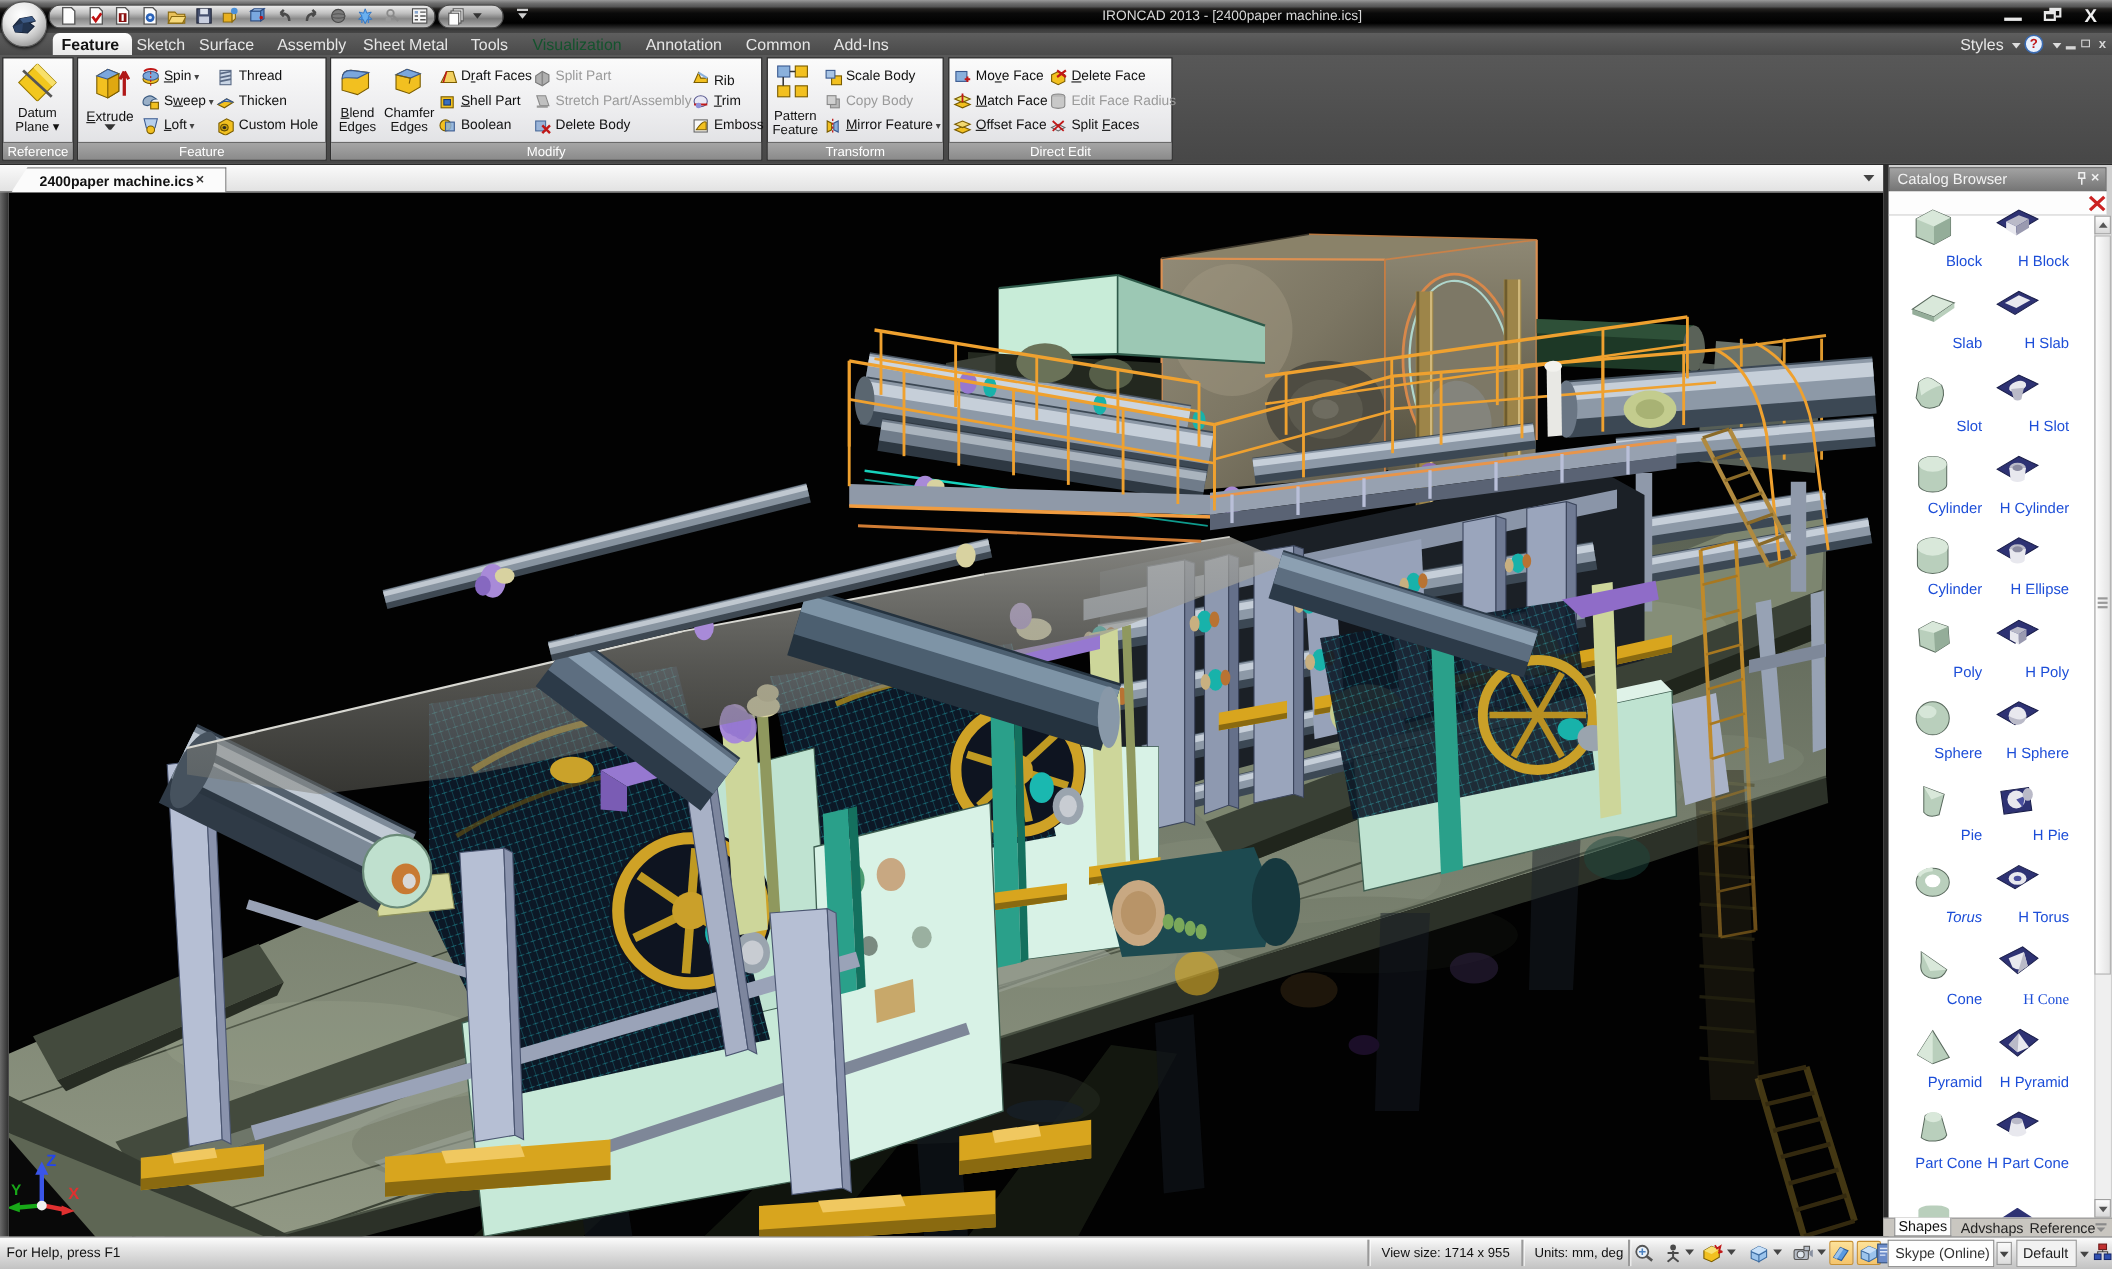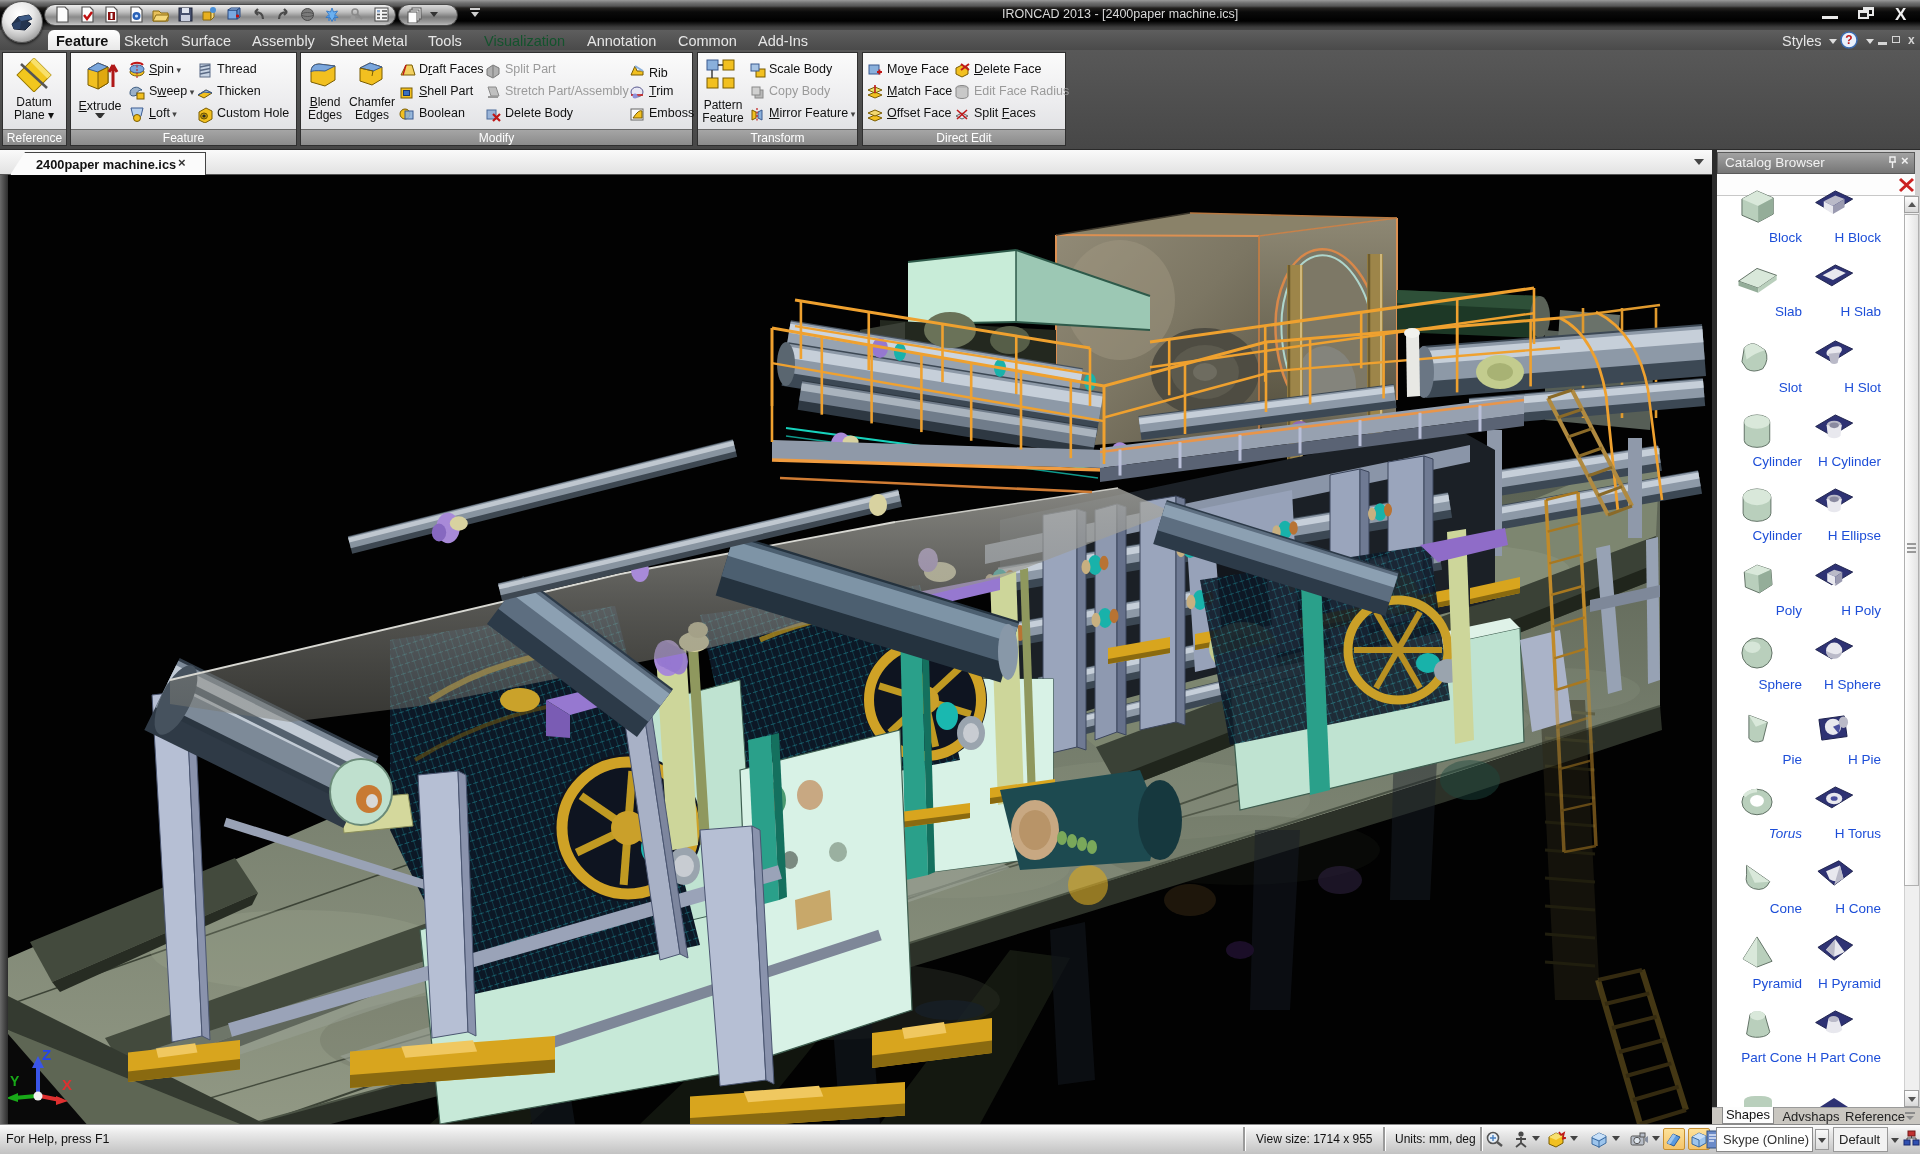--- a/index.html
+++ b/index.html
@@ -954,21 +954,21 @@
 <svg class="ab" style="left:1735px;top:855px;" width="44" height="44" viewBox="0 0 38 38">
     <path d="M10 9 L30 23 q-4 9 -14 6 q-8 -3 -6 -12 z" fill="#b9cfbc" stroke="#5a6a5e" stroke-width=".8"></path>
     <path d="M10 9 L30 23 L17 24 Z" fill="#d9e8da"></path>
   </svg>
 <svg class="ab" style="left:1811px;top:855px;" width="44" height="44" viewBox="0 0 38 38">
     <path d="M6 14 L24 5 L36 14 L20 26 Z" fill="#2e3273" stroke="#1a1e4a" stroke-width=".8"></path>
     <path d="M13 14 L25 9 L28 20 q-6 5 -12 1 z" fill="#e8e8ee"></path>
     <path d="M25 9 L28 20 L20 26 Z" fill="#babac8"></path>
   </svg>
 <div class="cat" style="left:1712px;top:901px;width:90px;">Cone</div>
-<div class="cat" style="left:1785px;top:901px;width:96px;">H Cone</div>
+<div class="cat" style="left:1785px;top:901px;width:96px;font-family:Liberation Serif, serif;">H Cone</div>
 <svg class="ab" style="left:1735px;top:930px;" width="44" height="44" viewBox="0 0 38 38">
     <path d="M19 6 L32 27 L19 32 L7 25 Z" fill="#b9cfbc" stroke="#5a6a5e" stroke-width=".8"></path>
     <path d="M19 6 L19 32 L7 25 Z" fill="#d9e8da"></path>
   </svg>
 <svg class="ab" style="left:1811px;top:930px;" width="44" height="44" viewBox="0 0 38 38">
     <path d="M6 15 L22 5 L36 13 L20 26 Z" fill="#2e3273" stroke="#1a1e4a" stroke-width=".8"></path>
     <path d="M21 8 L29 19 L20 23 L13 17 Z" fill="#e8e8ee"></path>
     <path d="M21 8 L20 23 L13 17 Z" fill="#babac8"></path>
   </svg>
 <div class="cat" style="left:1712px;top:976px;width:90px;">Pyramid</div>

